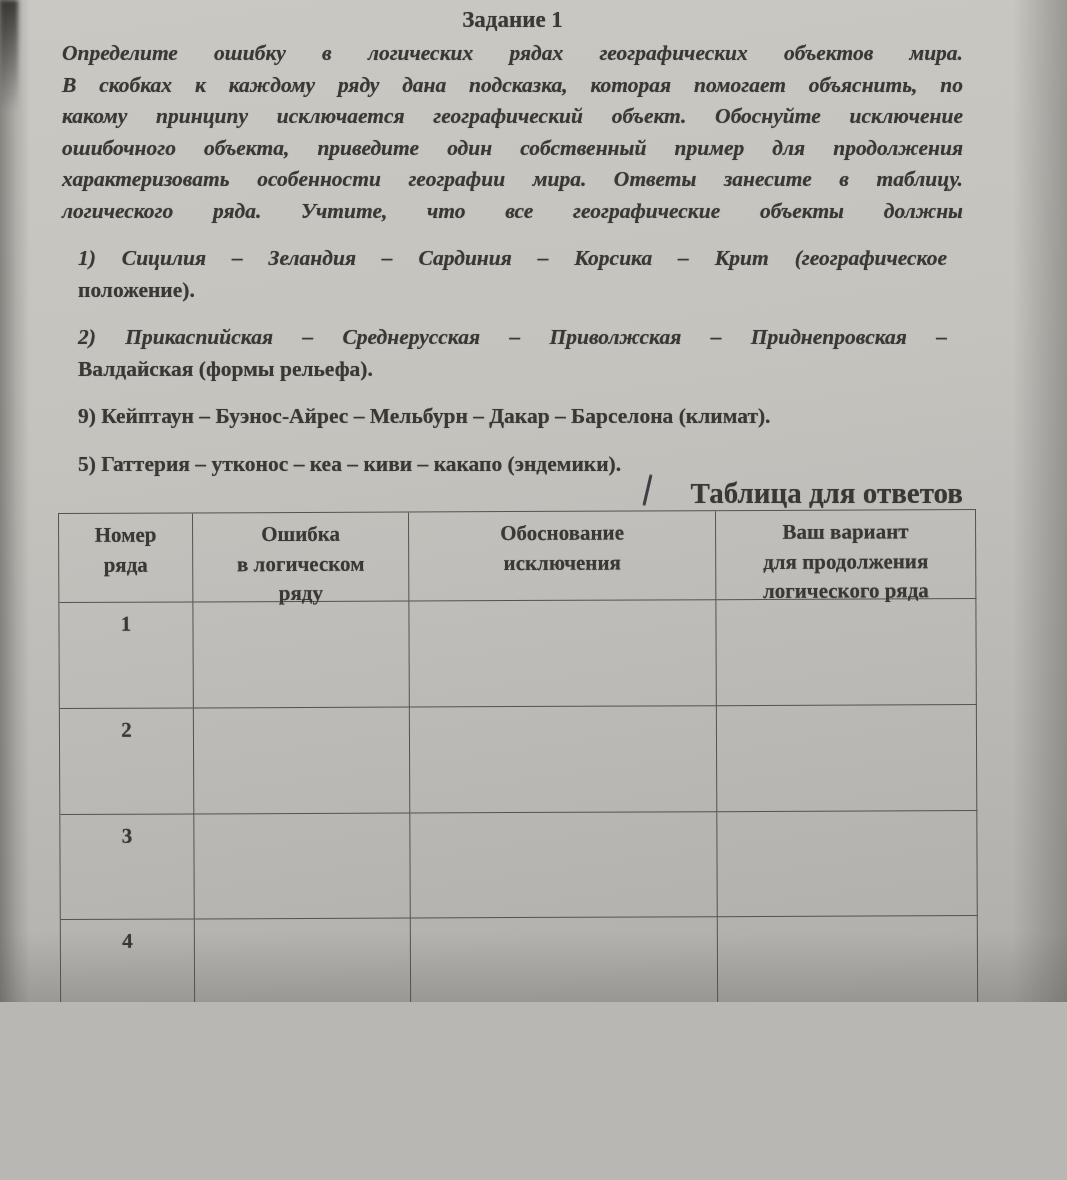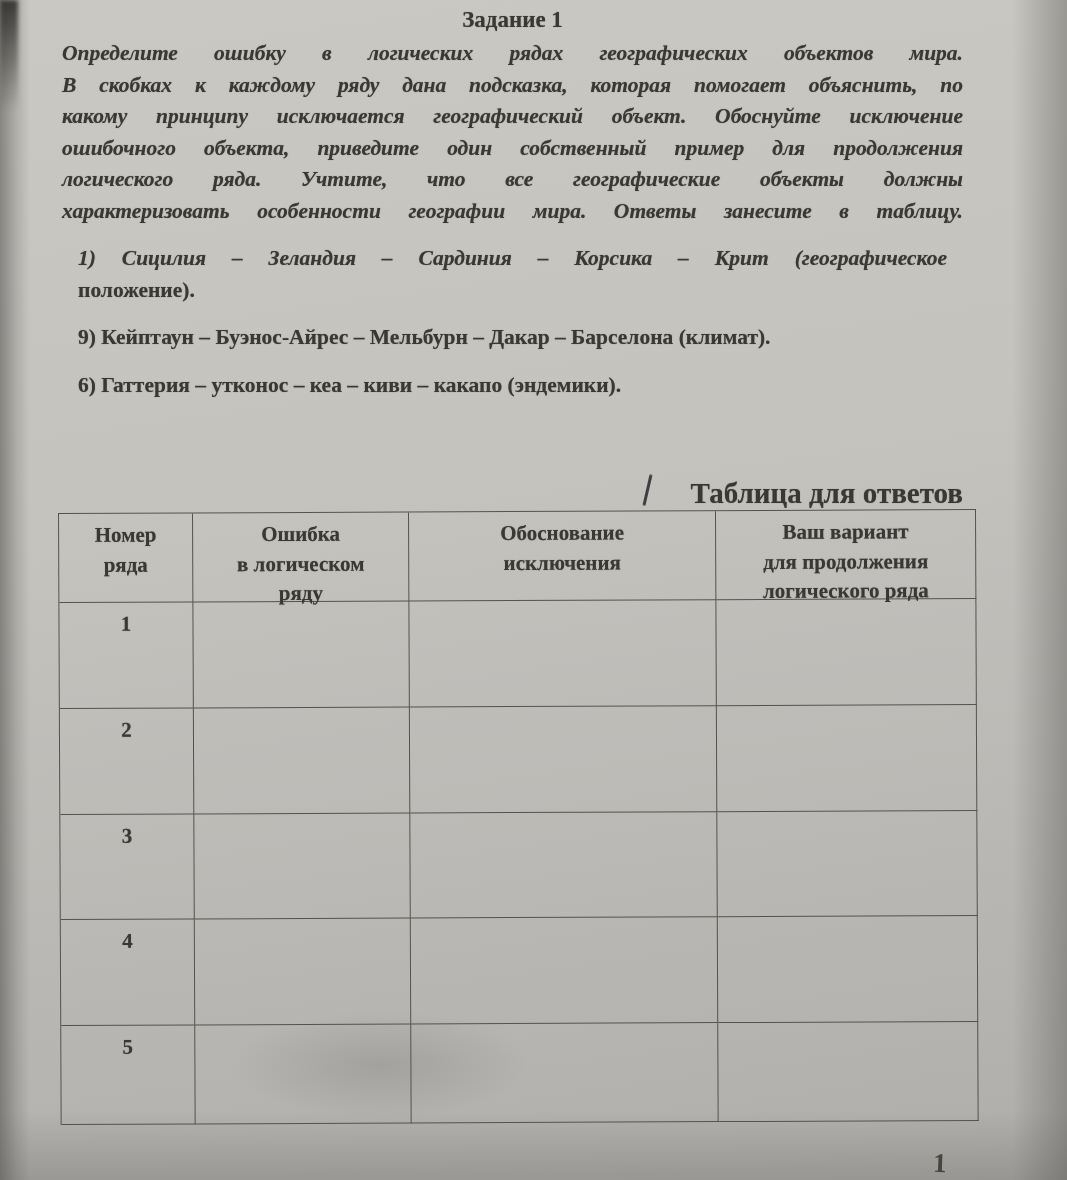--- a/index.html
+++ b/index.html
@@ -4,21 +4,21 @@
 <style>
   html, body { margin: 0; padding: 0; }
   body {
     width: 1067px; height: 1180px;
     font-family: "Liberation Serif", "DejaVu Serif", serif;
     background: #b9b7b3;
     overflow: hidden;
   }
   #page {
     position: relative;
-    width: 1067px; height: 1180px;
+    width: 1067px; height: 1002px;
     background: linear-gradient(172deg, #cac8c3 0%, #c5c3be 40%, #bbb9b5 70%, #b0aeaa 100%);
     overflow: hidden;
   }
   
   .edge-left {
     position: absolute; left: 0; top: 0; width: 30px; height: 100%;
     background: linear-gradient(to right, rgba(70,68,64,0.50), rgba(70,68,64,0.18) 55%, rgba(70,68,64,0) 100%);
     pointer-events: none;
   }
   .corner-tl {
@@ -138,33 +138,37 @@
   <div class="smudge"></div>
 
   <div class="content">
     <h1 class="doc-title">Задание 1</h1>
 
     <div>
       <div class="line stretch">Определите ошибку в логических рядах географических объектов мира.</div>
       <div class="line stretch">В скобках к каждому ряду дана подсказка, которая помогает объяснить, по</div>
       <div class="line stretch">какому принципу исключается географический объект. Обоснуйте исключение</div>
       <div class="line stretch">ошибочного объекта, приведите один собственный пример для продолжения</div>
+      <div class="line stretch">характеризовать особенности географии мира. Ответы занесите в таблицу.</div>
       <div class="line stretch">логического ряда. Учтите, что все географические объекты должны</div>
-      <div class="line stretch">характеризовать особенности географии мира. Ответы занесите в таблицу.</div>
     </div>
 
     <div class="item">
       <div class="line stretch">1) Сицилия – Зеландия – Сардиния – Корсика – Крит (географическое</div>
       <div class="line">положение).</div>
     </div>
     <div class="item">
+      <div class="line stretch">2) Прикаспийская – Среднерусская – Приволжская – Приднепровская –</div>
+      <div class="line">Валдайская (формы рельефа).</div>
+    </div>
+    <div class="item">
       <div class="line">9) Кейптаун – Буэнос-Айрес – Мельбурн – Дакар – Барселона (климат).</div>
     </div>
     <div class="item">
-      <div class="line">6) Гаттерия – утконос – кеа – киви – какапо (эндемики).</div>
+      <div class="line">5) Гаттерия – утконос – кеа – киви – какапо (эндемики).</div>
     </div>
   </div>
 
   <div class="table-caption-wrap">Таблица для ответов</div>
   <div class="pen-stroke"></div>
 
   <div class="answers-table">
 
     <div class="cell th">Номер
 ряда</div>

